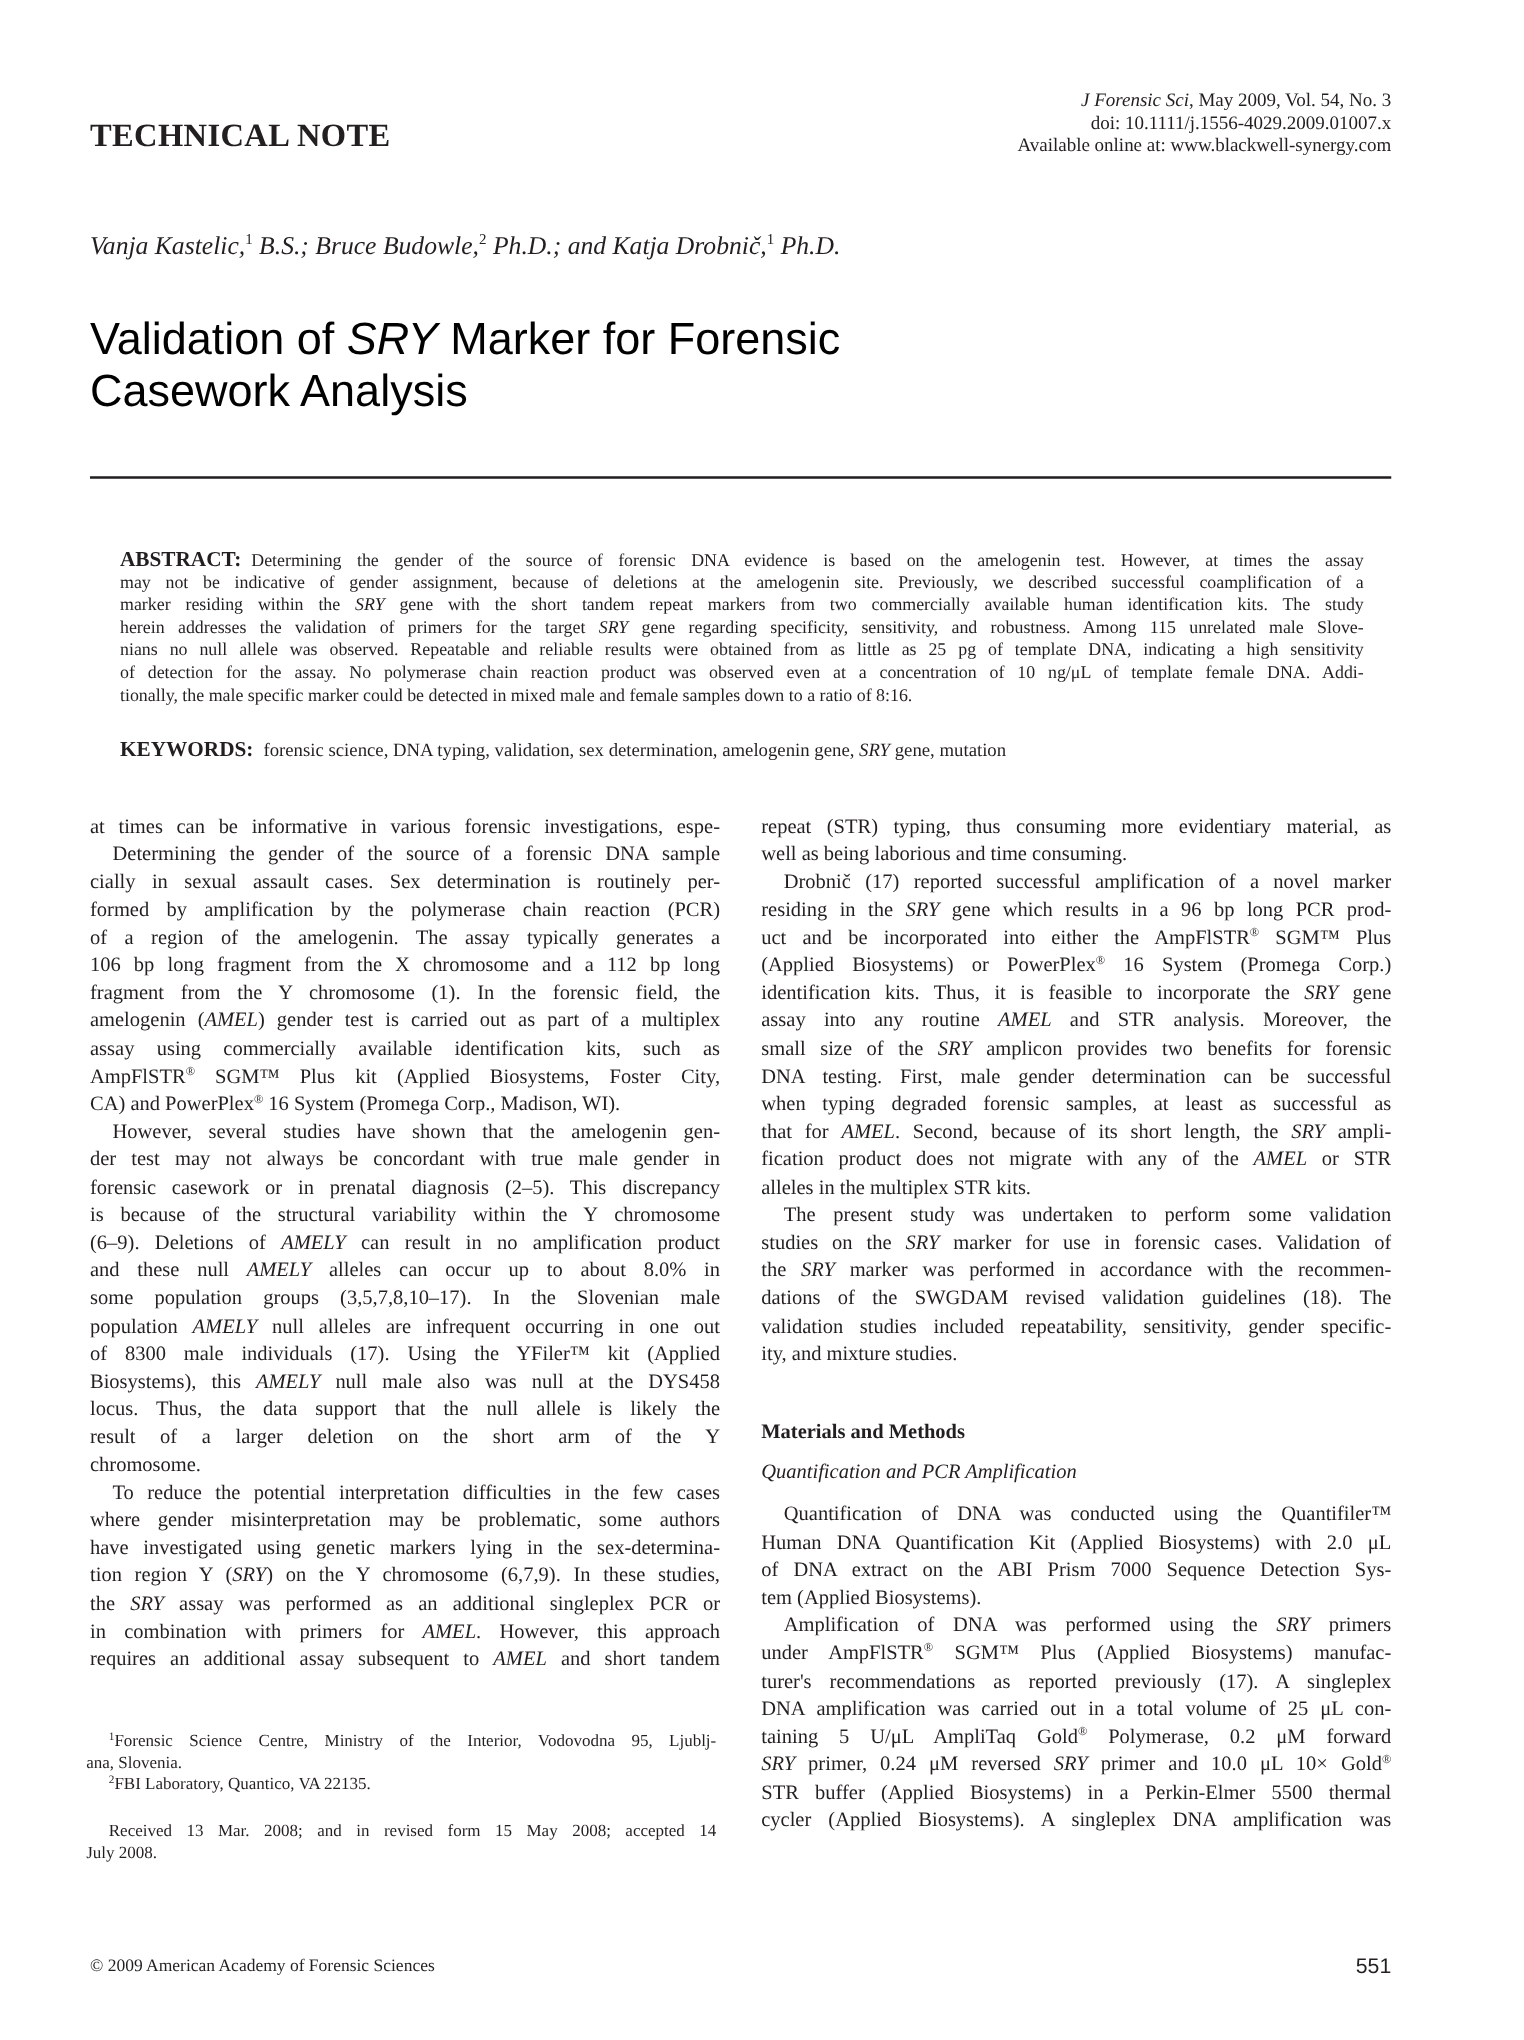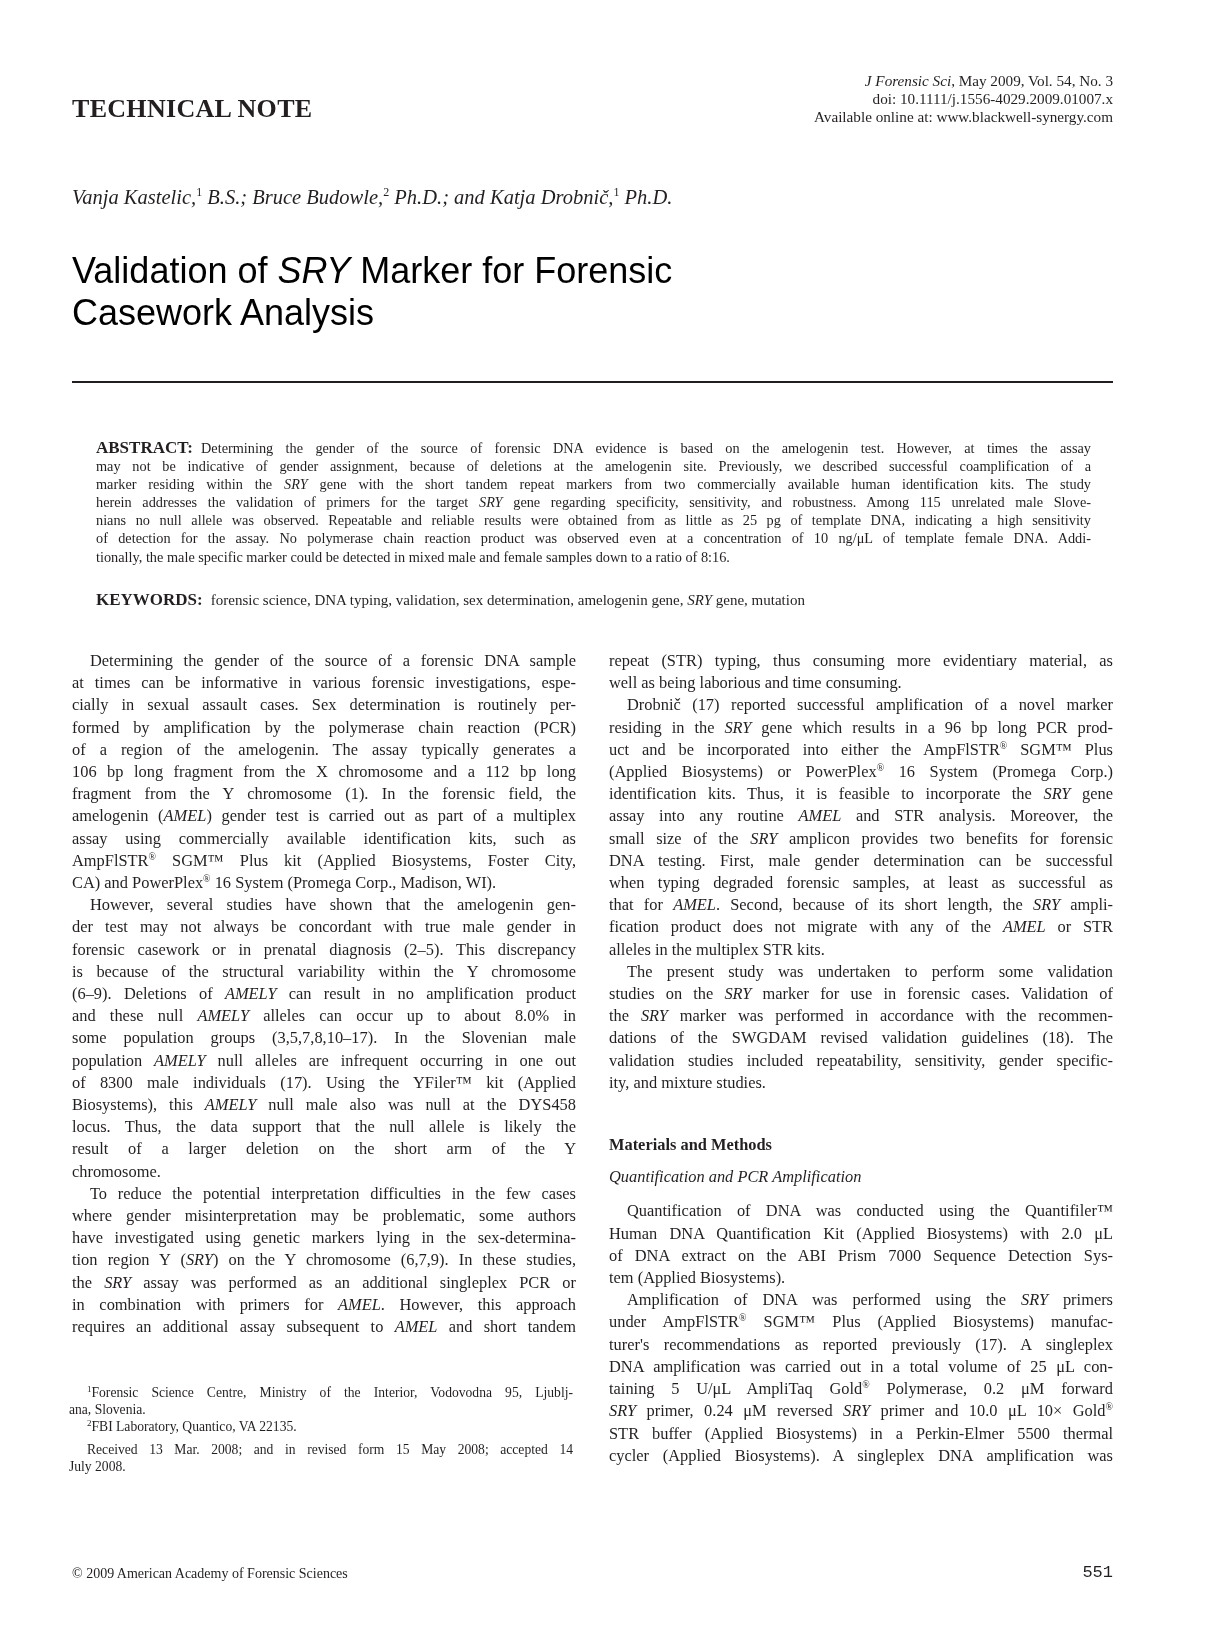--- a/index.html
+++ b/index.html
@@ -23,23 +23,23 @@
   .col-left { left: 72px; top: 650px; }
   .col-right { left: 609px; top: 650px; }
   .ln { display: block; white-space: nowrap; text-align: justify; text-align-last: justify; overflow: hidden; }
   .ln.end { text-align-last: left; }
   .ln.indent { padding-left: 18px; }
   .sec-head { font-weight: bold; font-size: 16.4px; margin-top: 40px; margin-bottom: 10px; display:block; }
   .subsec-head { font-style: italic; font-size: 16.4px; margin-bottom: 12px; display:block; }
   .footnotes { left: 69px; top: 1384px; width: 504px; font-size: 13.6px; line-height: 17px; }
   .footnotes sup { font-size: 9px; vertical-align: 5px; line-height: 0; }
   .footnotes .ln { text-align: justify; }
-  .footnotes .received { margin-top: 6px; }
+  .footnotes .received { margin-top: 21px; }
   .footer-left { left: 72px; top: 1566px; font-size: 14px; }
-  .footer-right { right: 106px; top: 1563px; font-size: 17px; font-family: Liberation Mono, monospace; }
+  .footer-right { right: 106px; top: 1563px; font-size: 17px; font-family: Liberation Sans, sans-serif; }
   i.gene { font-style: italic; }
 </style>
 </head>
 <body>
 
 <div class="abs tech-note">TECHNICAL NOTE</div>
 
 <div class="abs journal">
   <div><i>J Forensic Sci</i><span>, May 2009, Vol. 54, No. 3</span></div>
   <div>doi: 10.1111/j.1556-4029.2009.01007.x</div>
@@ -65,22 +65,22 @@
   <span class="ln">nians no null allele was observed. Repeatable and reliable results were obtained from as little as 25 pg of template DNA, indicating a high sensitivity</span>
   <span class="ln">of detection for the assay. No polymerase chain reaction product was observed even at a concentration of 10 ng/μL of template female DNA. Addi-</span>
   <span class="ln last">tionally, the male specific marker could be detected in mixed male and female samples down to a ratio of 8:16.</span>
 </div>
 
 <div class="abs keywords">
   <span class="lbl">KEYWORDS:</span><span>forensic science, DNA typing, validation, sex determination, amelogenin gene, <i class="gene">SRY</i> gene, mutation</span>
 </div>
 
 <div class="abs col col-left" id="left-col">
+    <span class="ln">at times can be informative in various forensic investigations, espe-</span>
     <span class="ln indent">Determining the gender of the source of a forensic DNA sample</span>
-    <span class="ln">at times can be informative in various forensic investigations, espe-</span>
     <span class="ln">cially in sexual assault cases. Sex determination is routinely per-</span>
     <span class="ln">formed by amplification by the polymerase chain reaction (PCR)</span>
     <span class="ln">of a region of the amelogenin. The assay typically generates a</span>
     <span class="ln">106 bp long fragment from the X chromosome and a 112 bp long</span>
     <span class="ln">fragment from the Y chromosome (1). In the forensic field, the</span>
     <span class="ln">amelogenin (<i class="gene">AMEL</i>) gender test is carried out as part of a multiplex</span>
     <span class="ln">assay using commercially available identification kits, such as</span>
     <span class="ln">AmpFlSTR<sup style="font-size:0.6em;vertical-align:0.6em;line-height:0">®</sup> SGM™ Plus kit (Applied Biosystems, Foster City,</span>
     <span class="ln end">CA) and PowerPlex<sup style="font-size:0.6em;vertical-align:0.6em;line-height:0">®</sup> 16 System (Promega Corp., Madison, WI).</span>
     <span class="ln indent">However, several studies have shown that the amelogenin gen-</span>

